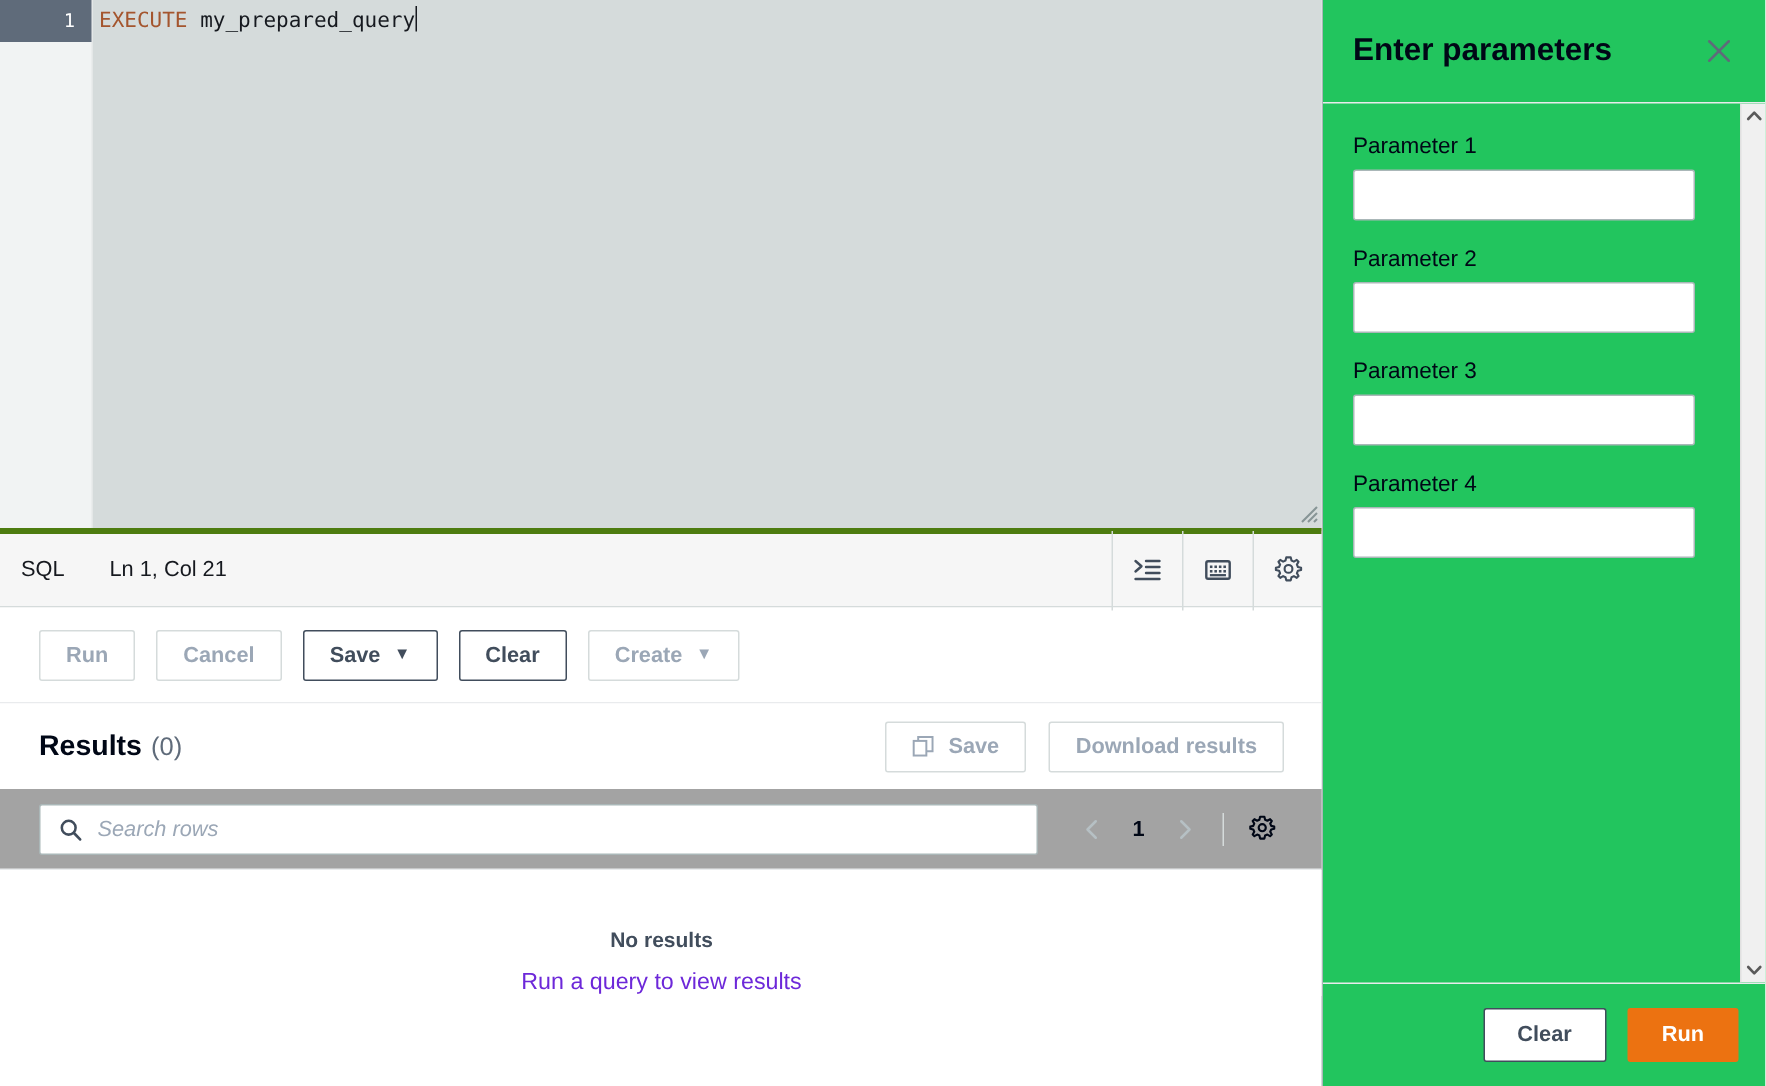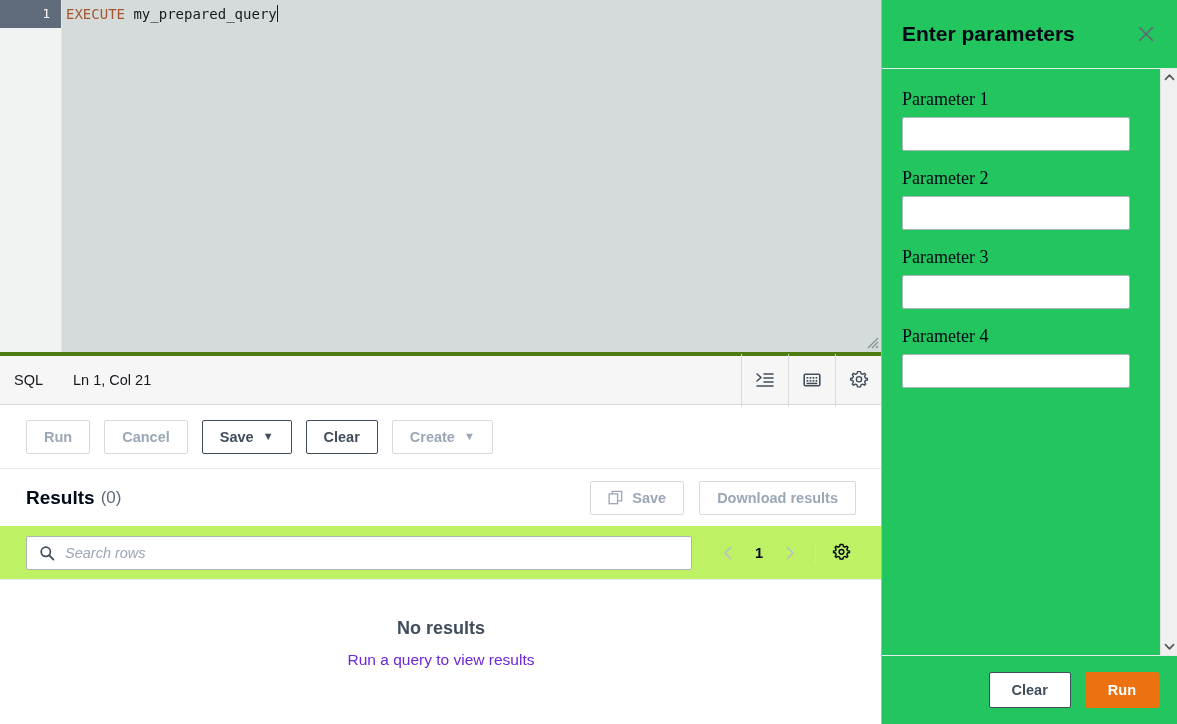--- a/index.html
+++ b/index.html
@@ -181,21 +181,21 @@
     gap: 15px;
   }
   .btn-icon-left { margin-right: 9px; display: inline-flex; }
 
   .filter-row {
     height: 54px;
     width: 882px;
     display: flex;
     align-items: center;
     padding: 0 26px;
-    background: #bef264;
+    background: #a3a3a3;
     border-bottom: 1px solid #e9ebed;
   }
   .search-box {
     width: 666px;
     height: 34px;
     border: 1px solid #aab7b8;
     border-radius: 2px;
     display: flex;
     align-items: center;
     padding: 0 12px;
@@ -234,21 +234,21 @@
     width: 1px; height: 22px; background: #d5dbdb; margin: 0 8px;
   }
   .pager-gear { width: 30px; height: 30px; display:flex; align-items:center; justify-content:center; cursor:pointer; }
 
   .empty-state {
     width: 882px;
     padding-top: 38px;
     text-align: center;
     background: #ffffff;
   }
-  .empty-title { font-size: 18px; font-weight: bold; color: #414d5c; }
+  .empty-title { font-size: 14px; font-weight: bold; color: #414d5c; }
   .empty-sub { font-size: 15.5px; color: #6d28d9; margin-top: 12px; }
 
   
   .side-panel {
     width: 295px;
     height: 724px;
     background: #22c55e;
     position: relative;
     display: flex;
     flex-direction: column;
@@ -273,25 +273,24 @@
     cursor: pointer;
   }
   .panel-body {
     flex: 1 1 auto;
     position: relative;
     padding: 20px 20px 0 20px;
     overflow: hidden;
   }
   .field { margin-bottom: 17px; }
   .field-label {
-    font-size: 18px;
+    font-size: 15px;
     color: #000716;
     margin-bottom: 7px;
     display: block;
-    font-family: Liberation Serif, serif;
   }
   .field-input {
     width: 228px;
     height: 34px;
     border: 1px solid #aab7b8;
     border-radius: 2px;
     outline: none;
     font-family: "Liberation Sans", sans-serif;
     font-size: 14.5px;
     padding: 0 10px;

